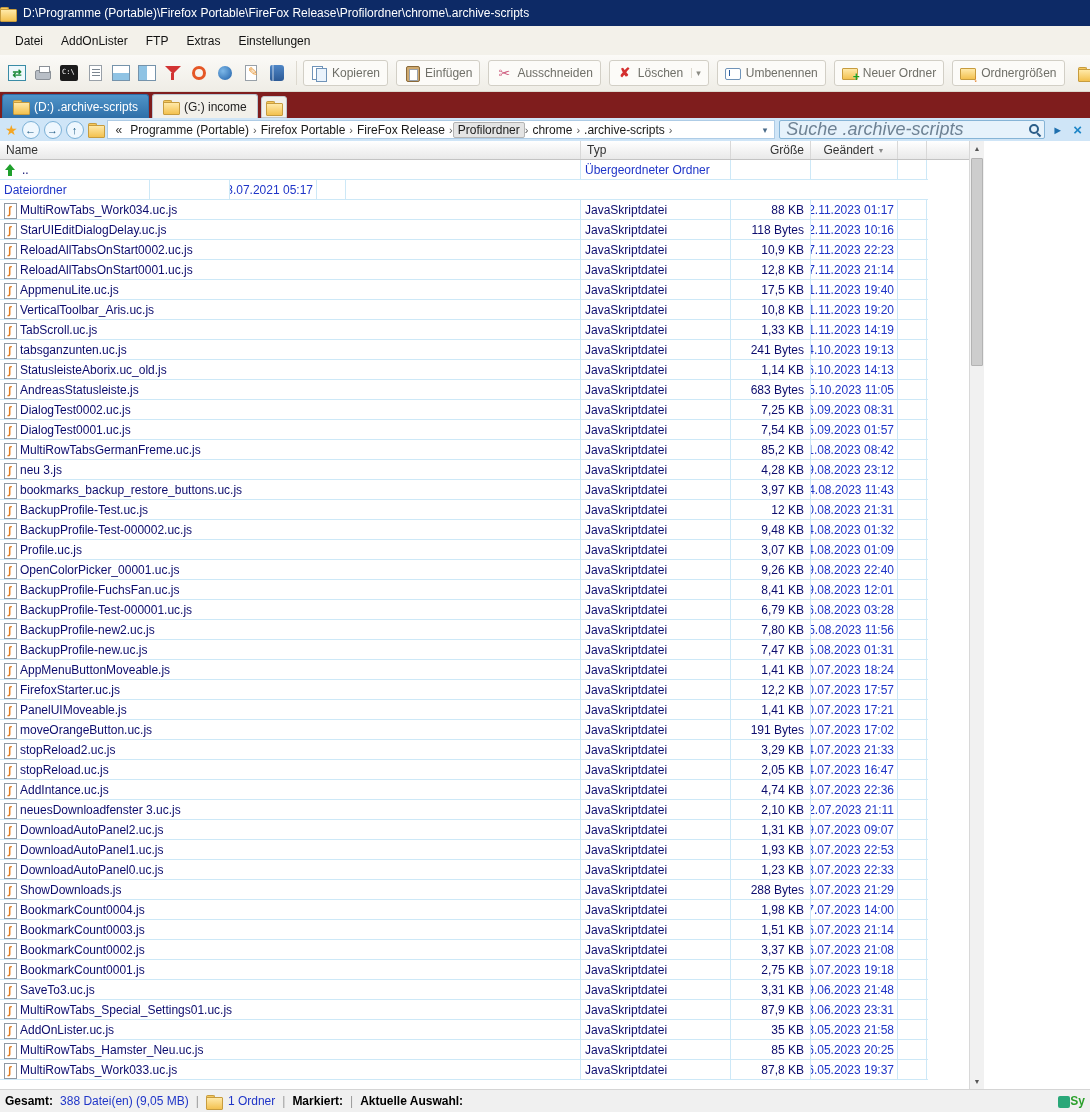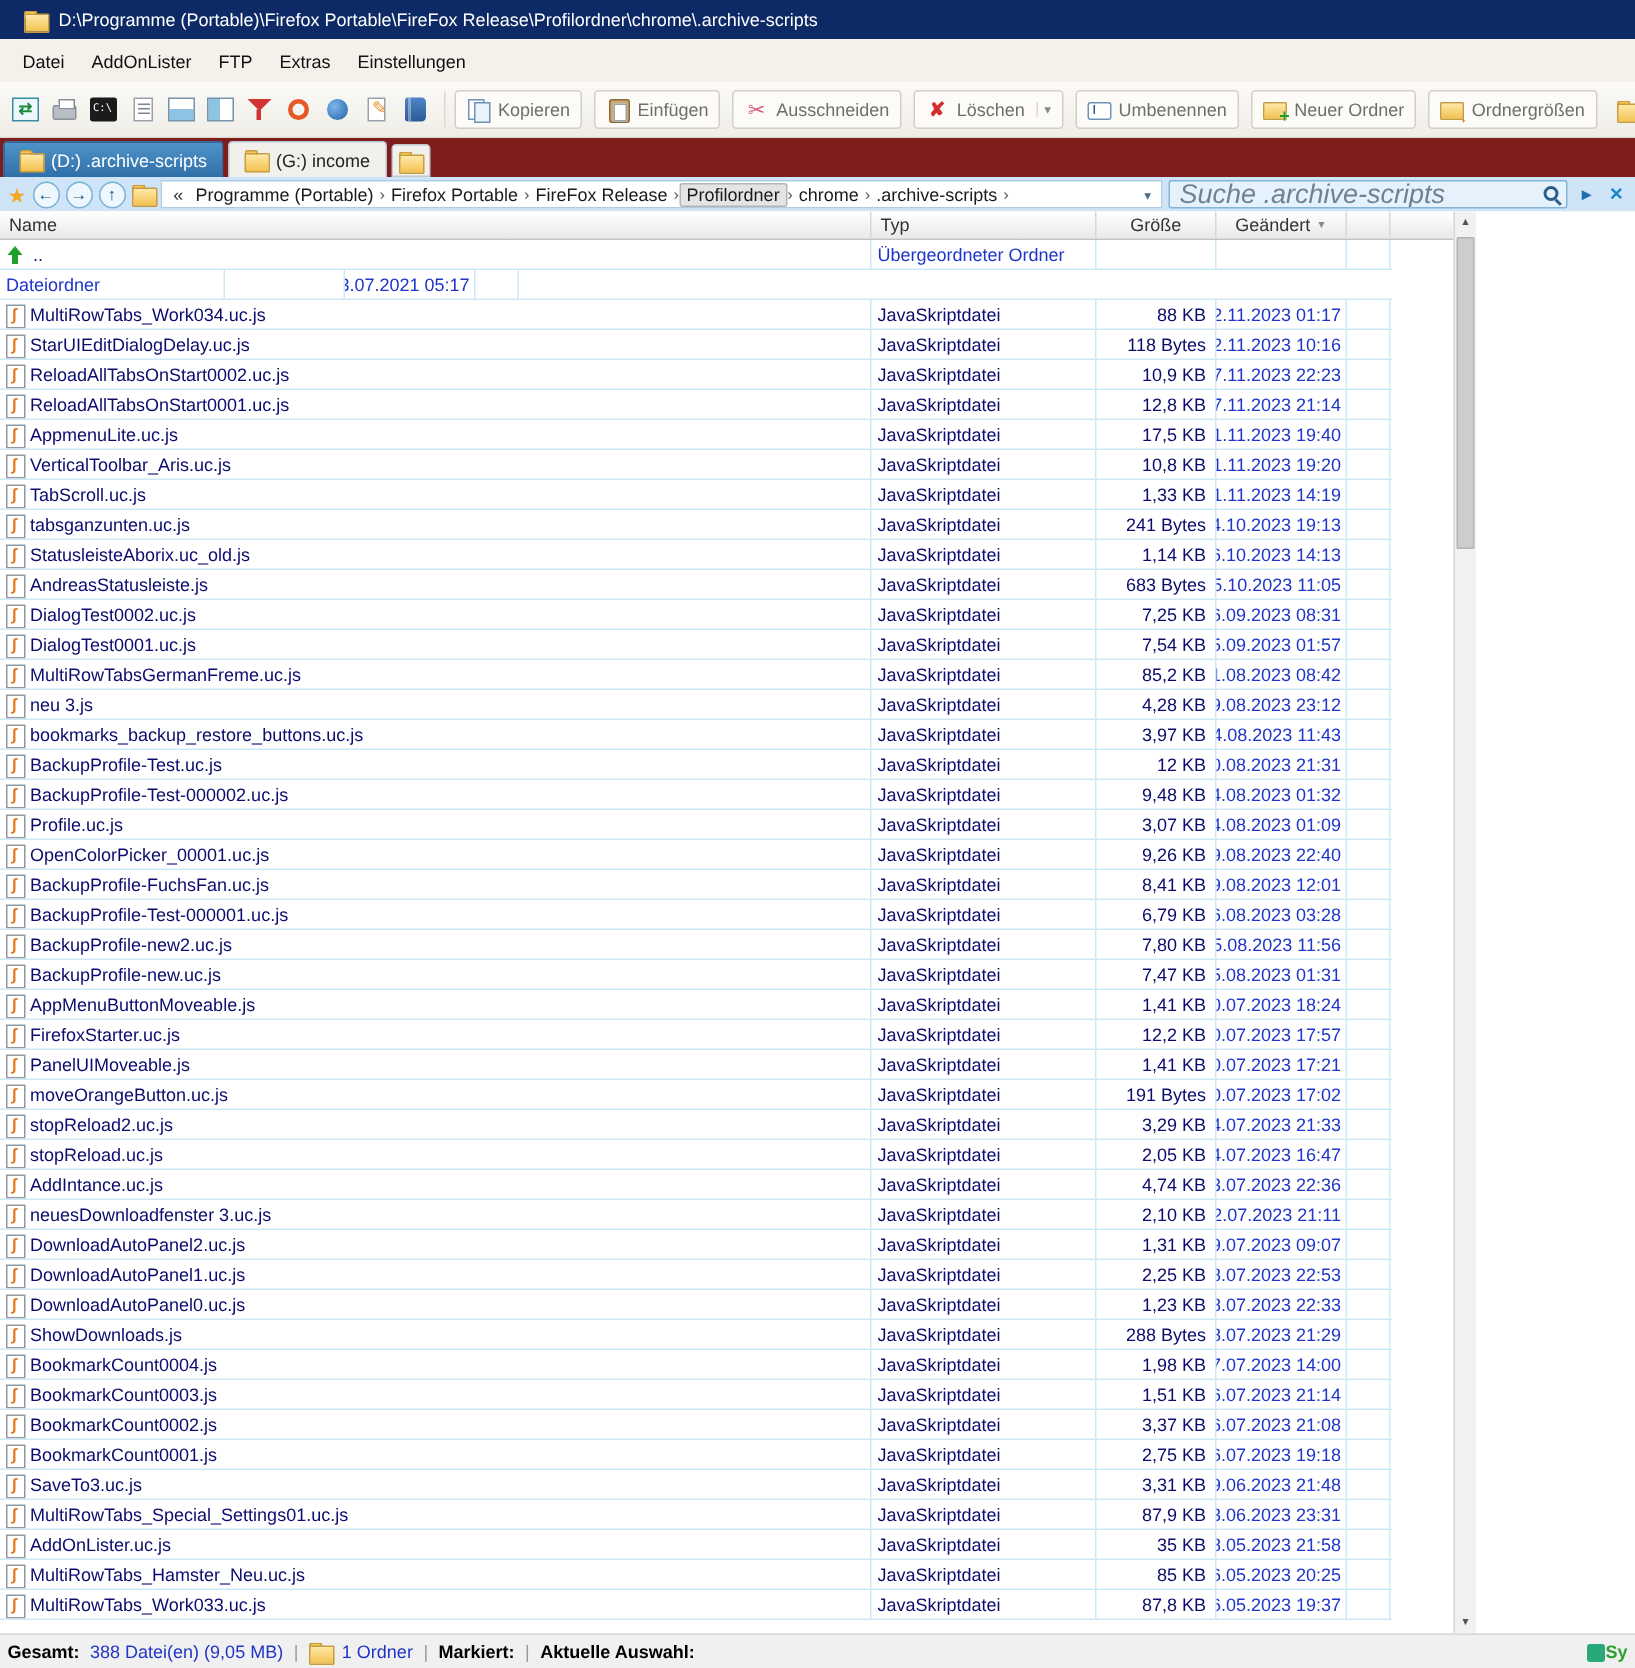--- a/index.html
+++ b/index.html
@@ -1,20 +1,20 @@
 <!DOCTYPE html>
 <html><head>
 <meta charset="utf-8">
 <style>
   *{margin:0;padding:0;box-sizing:border-box}
   html,body{width:1090px;height:1112px;overflow:hidden}
   body{font-family:"Liberation Sans",sans-serif;font-size:12px;background:#fff;position:relative}
 
   
-  .titlebar{height:26px;background:#0d2a66;color:#fff;display:flex;align-items:center;gap:8px;padding:0 16px}
+  .titlebar{height:26px;background:#0d2a66;color:#fff;display:flex;align-items:center;gap:8px;padding:0 0}
   .titlebar .title-text{font-size:12px;white-space:nowrap}
 
   
   .fold{position:relative;width:15px;height:13px;display:inline-block;flex:none;vertical-align:middle}
   .fold::before{content:'';position:absolute;left:0;top:0;width:7px;height:4px;background:#f6c95e;border:1px solid #c79c3e;border-bottom:none;border-radius:2px 2px 0 0}
   .fold::after{content:'';position:absolute;left:0;top:2px;width:15px;height:11px;background:linear-gradient(#ffe9a8,#f3c14f);border:1px solid #c79c3e;border-radius:1px}
 
   
   .menubar{height:29px;background:#f3f1ea;display:flex;align-items:center;padding:0 6px}
   .menu-item{padding:4px 9px;color:#111;cursor:default}
@@ -84,21 +84,21 @@
   .ab-play{color:#1d6fae;font-size:11px;flex:none;padding:0 3px}
   .ab-close{color:#1d86c8;font-weight:bold;font-size:15px;flex:none;padding:0 3px;line-height:15px}
 
   
   .main{height:948px;display:flex;background:#fff}
   .content{width:969px}
   .hdr{height:19px;display:flex;background:linear-gradient(#ffffff,#e9e9e9);border-bottom:1px solid #c3c3c3;color:#333}
   .hcell{display:flex;align-items:center;padding:0 6px;border-right:1px solid #d8d8d8;height:100%}
   .h-name{width:581px}
   .h-type{width:150px}
-  .h-size{width:80px;justify-content:center}
+  .h-size{width:80px;justify-content:flex-end}
   .h-mod{width:87px;justify-content:center;gap:4px}
   .h-extra{width:29px}
   .h-fill{flex:1;border-right:none}
   .sort{font-size:7px;color:#8a8a8a}
   .rows{width:928px}
   .row{display:flex;height:20px;border-bottom:1px solid #cde8f7}
   .cell{height:100%;display:flex;align-items:center;border-right:1px solid #cde8f7;overflow:hidden;white-space:nowrap}
   .c-name{width:581px;padding-left:3px;gap:4px;color:#0c0c6e}
   .c-type{width:150px;padding-left:4px;color:#0c0c6e}
   .row.folderish .c-type{color:#1f35c8}
@@ -618,21 +618,21 @@
           <div class="cell c-size">1,31 KB</div>
           <div class="cell c-date">09.07.2023 09:07</div>
           <div class="cell c-extra"></div>
         </div>
         <div class="row">
           <div class="cell c-name">
             <span class="jsfile"></span>
             <span class="fname">DownloadAutoPanel1.uc.js</span>
           </div>
           <div class="cell c-type">JavaSkriptdatei</div>
-          <div class="cell c-size">2,25 KB</div>
+          <div class="cell c-size">1,93 KB</div>
           <div class="cell c-date">08.07.2023 22:53</div>
           <div class="cell c-extra"></div>
         </div>
         <div class="row">
           <div class="cell c-name">
             <span class="jsfile"></span>
             <span class="fname">DownloadAutoPanel0.uc.js</span>
           </div>
           <div class="cell c-type">JavaSkriptdatei</div>
           <div class="cell c-size">1,23 KB</div>

